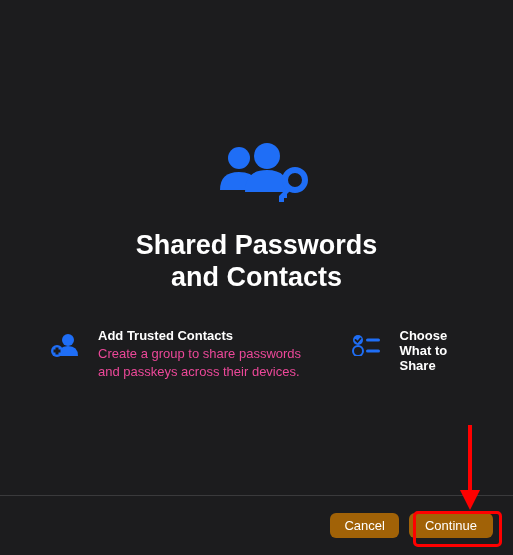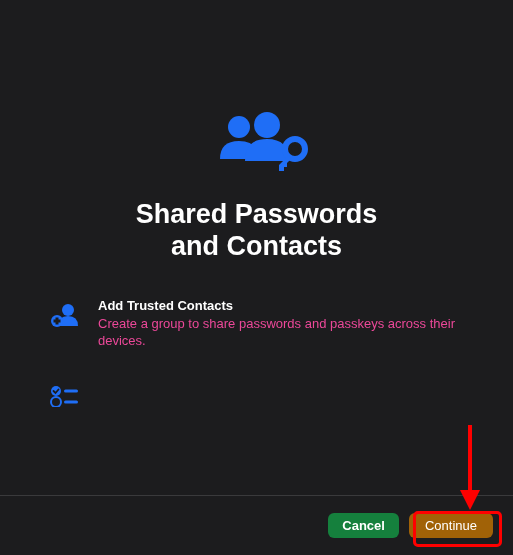--- a/index.html
+++ b/index.html
@@ -31,21 +31,21 @@
       font-size: 27px;
       font-weight: 700;
       text-align: center;
       line-height: 1.2;
       margin-bottom: 35px;
       color: #fff;
     }
     .features {
       width: 100%;
       display: flex;
-      flex-direction: column;
+      flex-direction: row;
       gap: 29px;
     }
     .feature {
       display: flex;
       align-items: flex-start;
       gap: 18px;
     }
     .feature-icon {
       flex-shrink: 0;
       width: 30px;
@@ -84,23 +84,22 @@
     }
     .btn {
       font-size: 13px;
       padding: 5px 14px;
       border-radius: 6px;
       border: none;
       cursor: pointer;
       font-family: inherit;
     }
     .btn-cancel {
-      background: #15803d;
+      background: #a16207;
       color: #fff;
-      font-weight: bold;
     }
     .btn-continue {
       background: #a16207;
       color: #fff;
       padding: 5px 16px;
     }
     .highlight-box {
       position: absolute;
       border: 3px solid #ff0000;
       border-radius: 5px;
@@ -155,20 +154,21 @@
       <div class="feature-icon">
         <svg width="30" height="22" viewBox="0 0 30 22">
           <circle cx="6" cy="6" r="5" fill="#1f6ef6"></circle>
           <path d="M 3.5 6 L 5.5 8 L 8.5 4.5" stroke="#1c1c1e" stroke-width="1.8" fill="none" stroke-linecap="round"></path>
           <rect x="14" y="4.5" width="14" height="3" rx="1.5" fill="#1f6ef6"></rect>
           <circle cx="6" cy="17" r="5" fill="none" stroke="#1f6ef6" stroke-width="2"></circle>
           <rect x="14" y="15.5" width="14" height="3" rx="1.5" fill="#1f6ef6"></rect>
         </svg>
       </div>
       <div class="feature-text">
+        <div class="feature-title">Choose What to Share</div>
       </div>
     </div>
 
   </div>
 </div>
 
 <div class="footer">
   <button class="btn btn-cancel">Cancel</button>
   <button class="btn btn-continue">Continue</button>
 </div>

